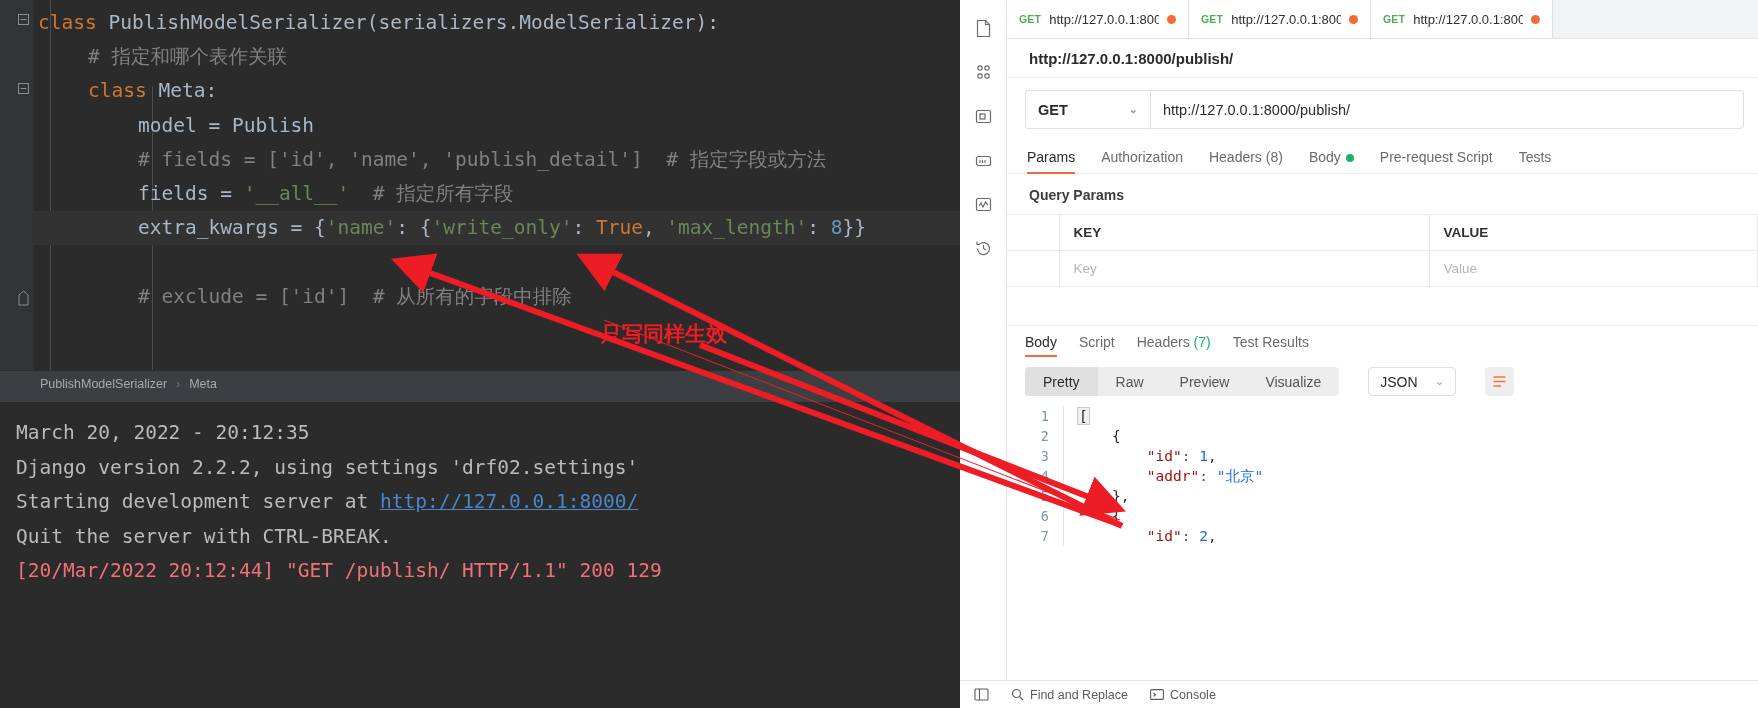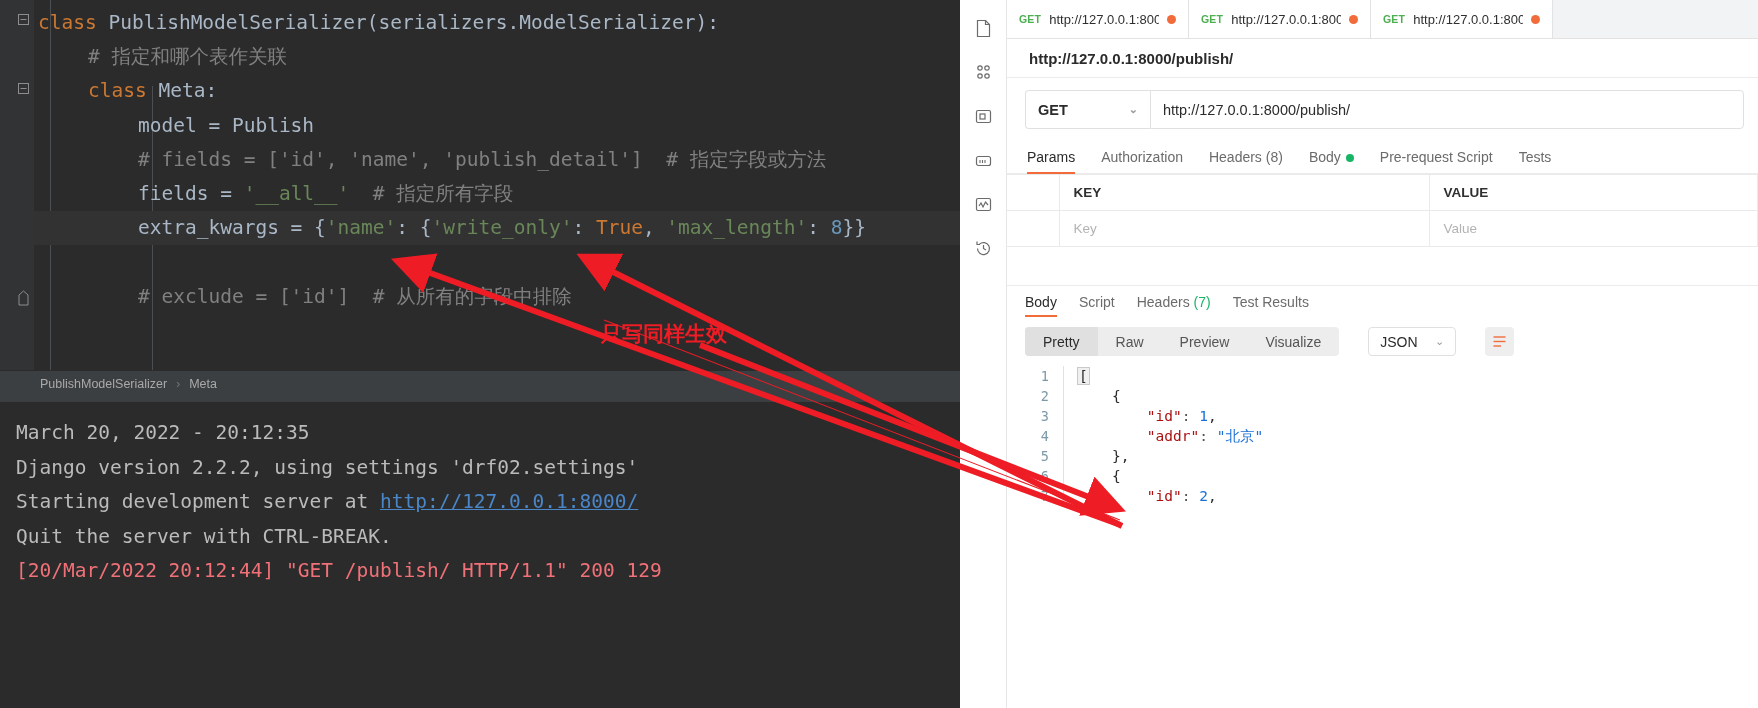--- a/index.html
+++ b/index.html
@@ -397,20 +397,21 @@
 
       <div class="pm-reqtabs" id="pm-reqtabs">
           <div class="pm-reqtab active"><span>Params</span></div>
           <div class="pm-reqtab"><span>Authorization</span></div>
           <div class="pm-reqtab"><span>Headers (8)</span></div>
           <div class="pm-reqtab"><span>Body</span><span class="gdot"></span></div>
           <div class="pm-reqtab"><span>Pre-request Script</span></div>
           <div class="pm-reqtab"><span>Tests</span></div>
         </div>
 
+      <div class="pm-section-label">Query Params</div>
 
       <table class="pm-table">
         <thead>
           <tr>
             <th class="chkcol"></th>
             <th style="width:370px">KEY</th>
             <th>VALUE</th>
           </tr>
         </thead>
         <tbody>
@@ -483,20 +484,42 @@
             <div class="txt">    {</div>
           </div>
           <div class="row">
             <div class="ln">7</div>
             <div class="bar"></div>
             <div class="txt">        <span class="jkey">"id"</span><span class="jpunct">: </span><span class="jnum">2</span>,</div>
           </div>
         </div>
     </div>
 
+    <div class="pm-statusbar">
+      <div class="sbitem">
+        <svg width="15" height="15" viewBox="0 0 15 15">
+            <rect x="1" y="2" width="13" height="11" rx="1" fill="none" stroke="#5c5c5c" stroke-width="1.1"></rect>
+            <line x1="5.5" y1="2" x2="5.5" y2="13" stroke="#5c5c5c" stroke-width="1.1"></line>
+          </svg>
+      </div>
+      <div class="sbitem">
+        <svg width="13" height="13" viewBox="0 0 13 13">
+            <circle cx="5.5" cy="5.5" r="4" fill="none" stroke="#5c5c5c" stroke-width="1.2"></circle>
+            <line x1="8.6" y1="8.6" x2="12" y2="12" stroke="#5c5c5c" stroke-width="1.2"></line>
+          </svg>
+        <span>Find and Replace</span>
+      </div>
+      <div class="sbitem">
+        <svg width="14" height="13" viewBox="0 0 14 13">
+            <rect x="0.6" y="1.6" width="12.8" height="9.8" rx="1" fill="none" stroke="#5c5c5c" stroke-width="1.1"></rect>
+            <polyline points="3.5,5 5.5,6.7 3.5,8.4" fill="none" stroke="#5c5c5c" stroke-width="1.1"></polyline>
+          </svg>
+        <span>Console</span>
+      </div>
+    </div>
   </div>
 
   <svg class="anno" viewBox="0 0 1758 708">
     <defs>
       <marker id="ah" markerWidth="7" markerHeight="7" refX="5.4" refY="3.5" orient="auto">
         <polygon points="0,0 7,3.5 0,7" fill="#ee1c25"></polygon>
       </marker>
     </defs>
 
     <line x1="604" y1="320" x2="1120" y2="520" stroke="#ee1c25" stroke-width="1.1"></line>

